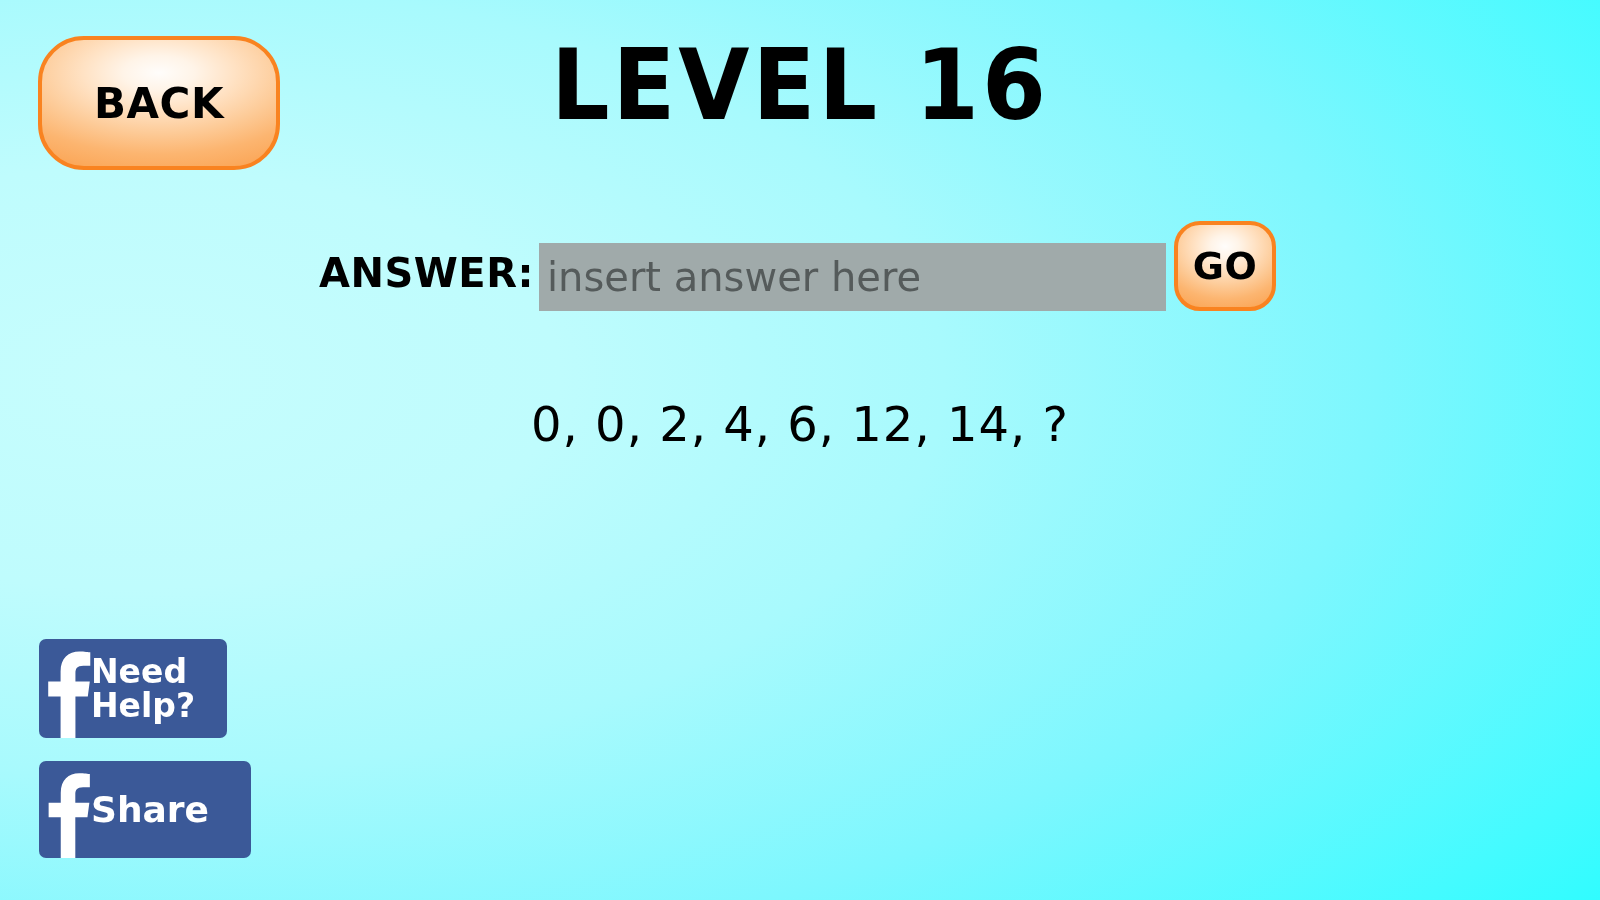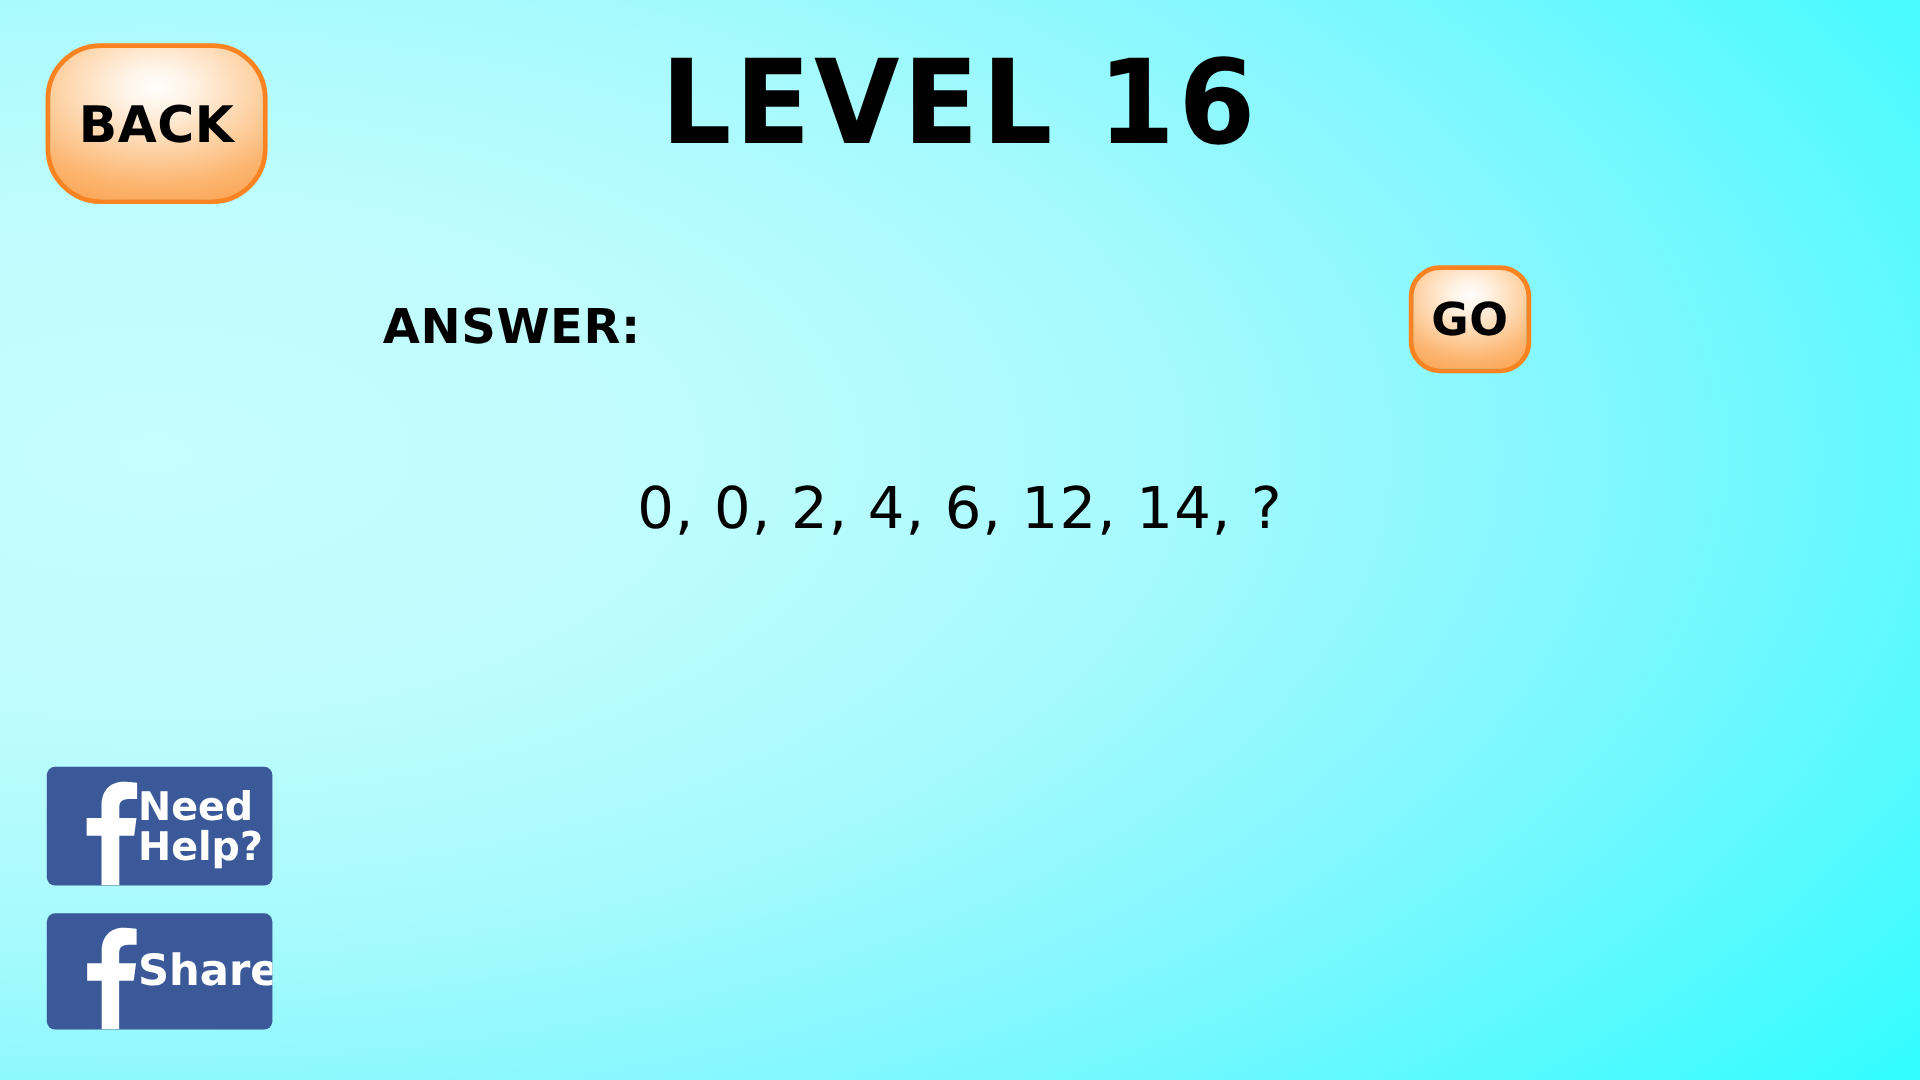--- a/index.html
+++ b/index.html
@@ -53,21 +53,21 @@
     color: #000;
     font-family: "DejaVu Sans", sans-serif;
     font-weight: 600;
     letter-spacing: 0.5px;
     user-select: none;
   }
 
   #back-button {
     left: 38px;
     top: 36px;
-    width: 185px;
+    width: 242px;
     height: 134px;
     border-radius: 46px;
     font-size: 42px;
   }
 
   #go-button {
     left: 1174px;
     top: 221px;
     width: 102px;
     height: 90px;
@@ -152,32 +152,31 @@
     position: absolute;
     left: 39px;
     box-sizing: border-box;
     background: #3b5998;
     border-radius: 7px;
     display: flex;
     align-items: center;
     cursor: pointer;
     user-select: none;
     overflow: hidden;
-    padding-left: 24px;
   }
 
   #need-help-button {
     top: 639px;
     width: 188px;
     height: 99px;
   }
 
   #share-button {
     top: 761px;
-    width: 188px;
+    width: 212px;
     height: 97px;
   }
 
   .fb-logo {
     flex: 0 0 auto;
     width: 52px;
     height: 100%;
     position: relative;
   }
 
@@ -210,20 +209,21 @@
 
   <div id="back-button" class="game-btn">
     <span>BACK</span>
   </div>
 
   <div id="page-title">LEVEL 16</div>
 
   <div id="answer-row">
     <div id="answer-label">ANSWER:</div>
 
+    <input id="answer-input" type="text" placeholder="insert answer here" style="">
   </div>
 
   <div id="go-button" class="game-btn">
     <span>GO</span>
   </div>
 
   <div id="puzzle-sequence">0, 0, 2, 4, 6, 12, 14, ?</div>
 
   <div id="need-help-button" class="fb-btn">
     <span class="fb-logo">

